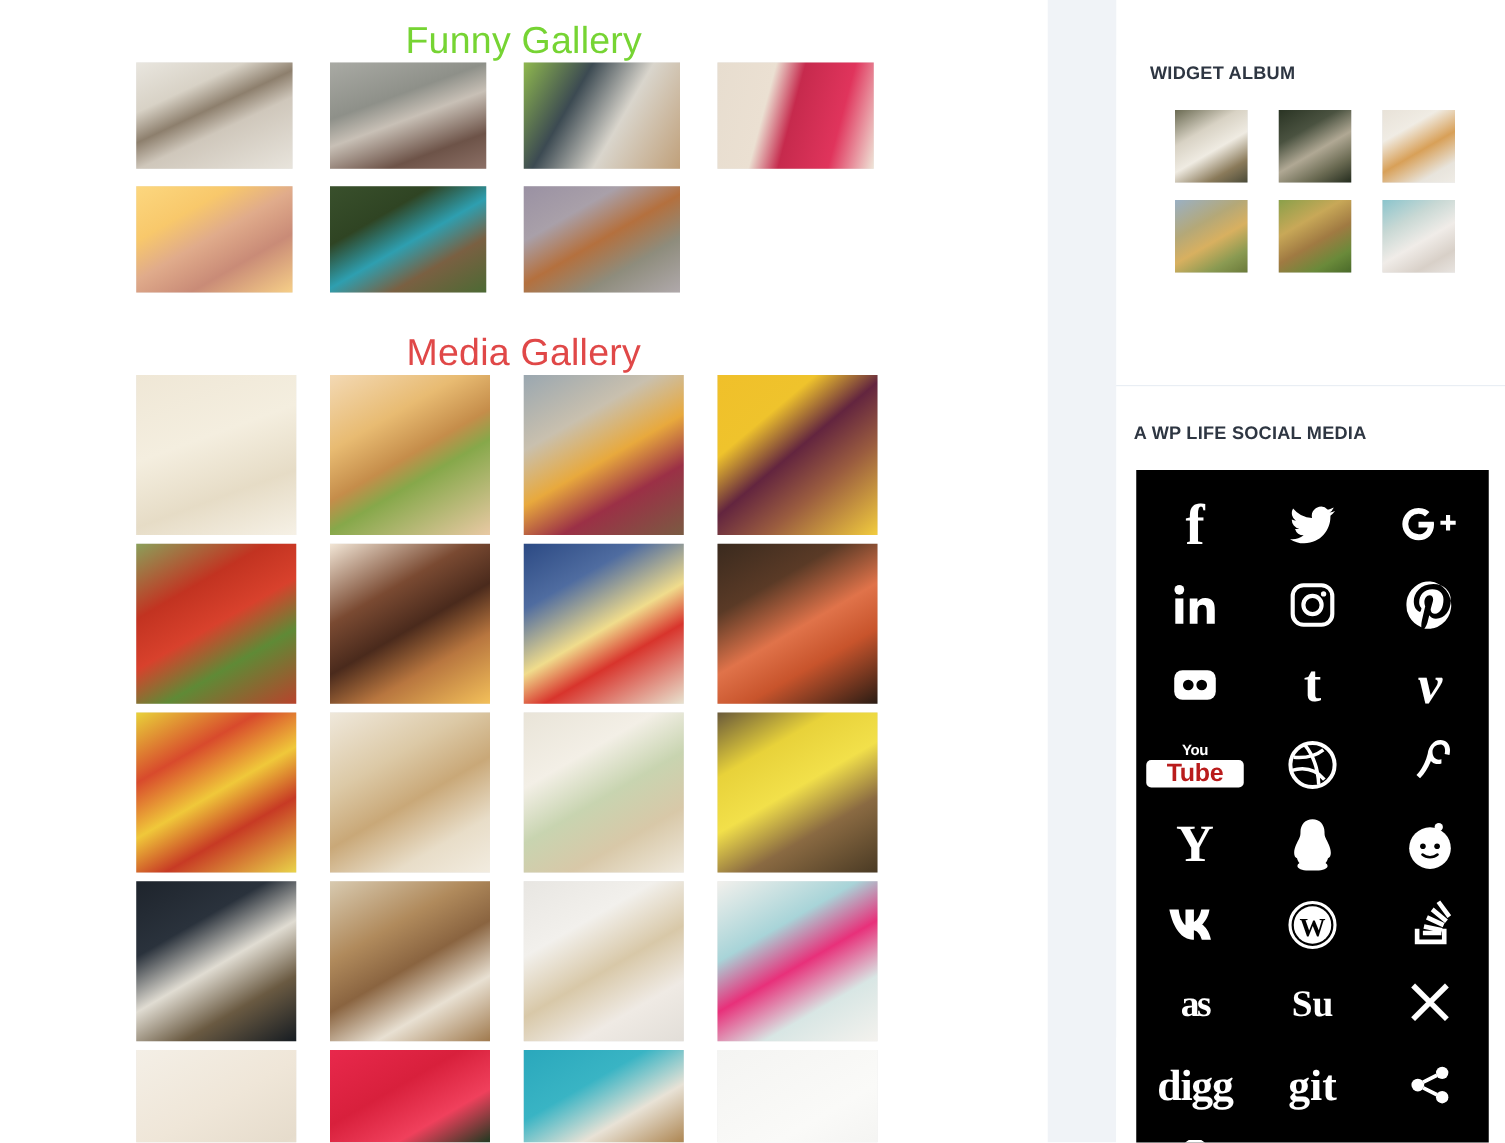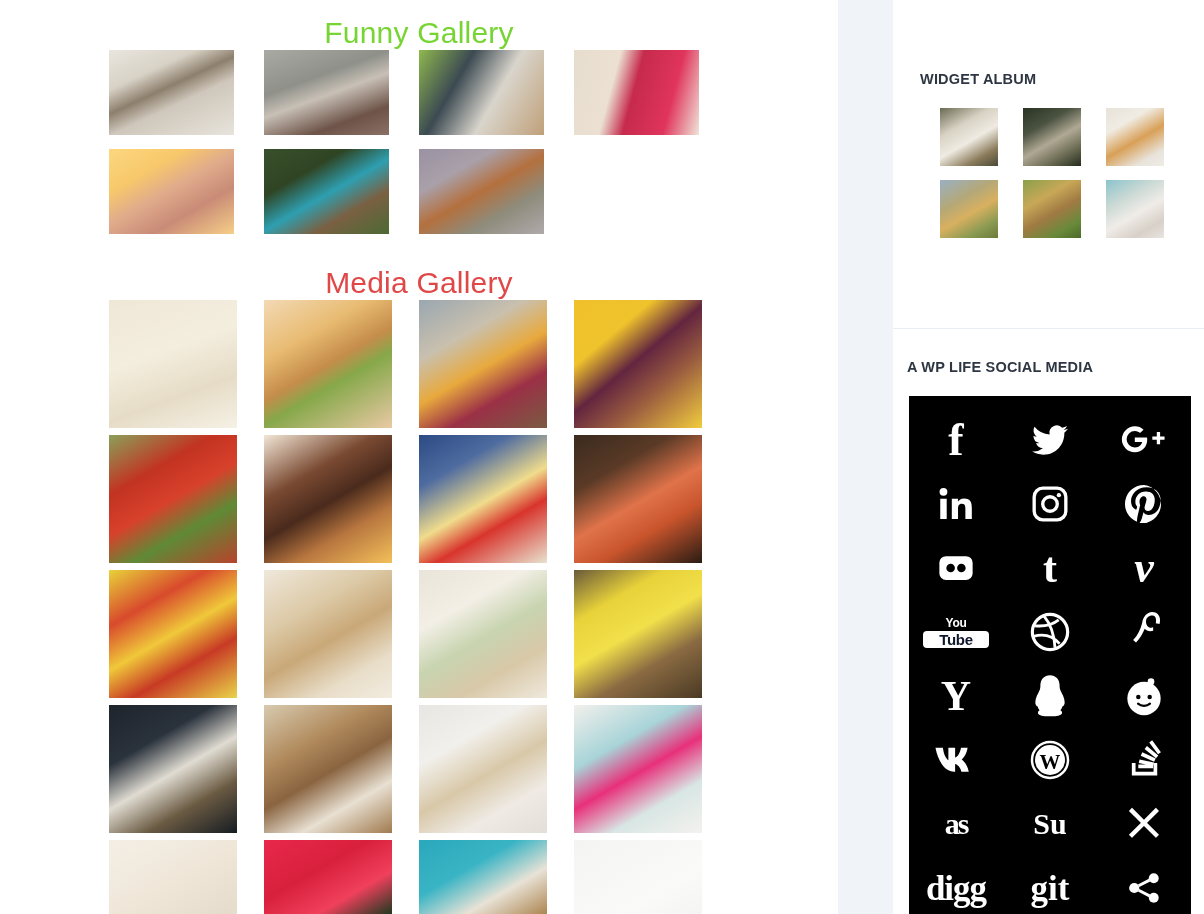--- a/index.html
+++ b/index.html
@@ -13,21 +13,21 @@
     overflow: hidden;
     background: #ffffff;
     font-family: "Liberation Sans", sans-serif;
     -webkit-font-smoothing: antialiased;
   }
   .page {
     position: relative;
     width: 1204px;
     height: 914px;
     display: flex;
-    align-items: center;
+    align-items: flex-start;
     background: #ffffff;
   }
 
   
   .content-col {
     width: 838px;
     min-width: 838px;
     height: 914px;
     background: #ffffff;
     overflow: hidden;
@@ -38,20 +38,21 @@
     min-width: 55px;
     height: 914px;
     background: #f0f3f7;
   }
   .sidebar-col {
     width: 311px;
     min-width: 311px;
     height: 786px;
     background: #f0f3f7;
     position: relative;
+    margin-top: 44px;
   }
 
   
   .gallery-section {
     width: 838px;
   }
   .gallery-title {
     text-align: center;
     font-family: "Liberation Sans", sans-serif;
     font-weight: 400;
@@ -220,23 +221,23 @@
   }
   .youtube-badge .yt-top {
     font-family: "Liberation Sans", sans-serif;
     font-weight: bold;
     font-size: 12px;
     letter-spacing: -0.3px;
   }
   .youtube-badge .yt-bottom {
     font-family: "Liberation Sans", sans-serif;
     font-weight: bold;
-    font-size: 15px;
+    font-size: 20px;
     background: #ffffff;
-    color: #0f172a;
+    color: #b91c1c;
     border-radius: 4px;
     padding: 1px 16px;
     margin-top: 2px;
     letter-spacing: -0.3px;
   }
 
   
   .ph { background-repeat: no-repeat; background-size: cover; }
 </style>
 </head>

